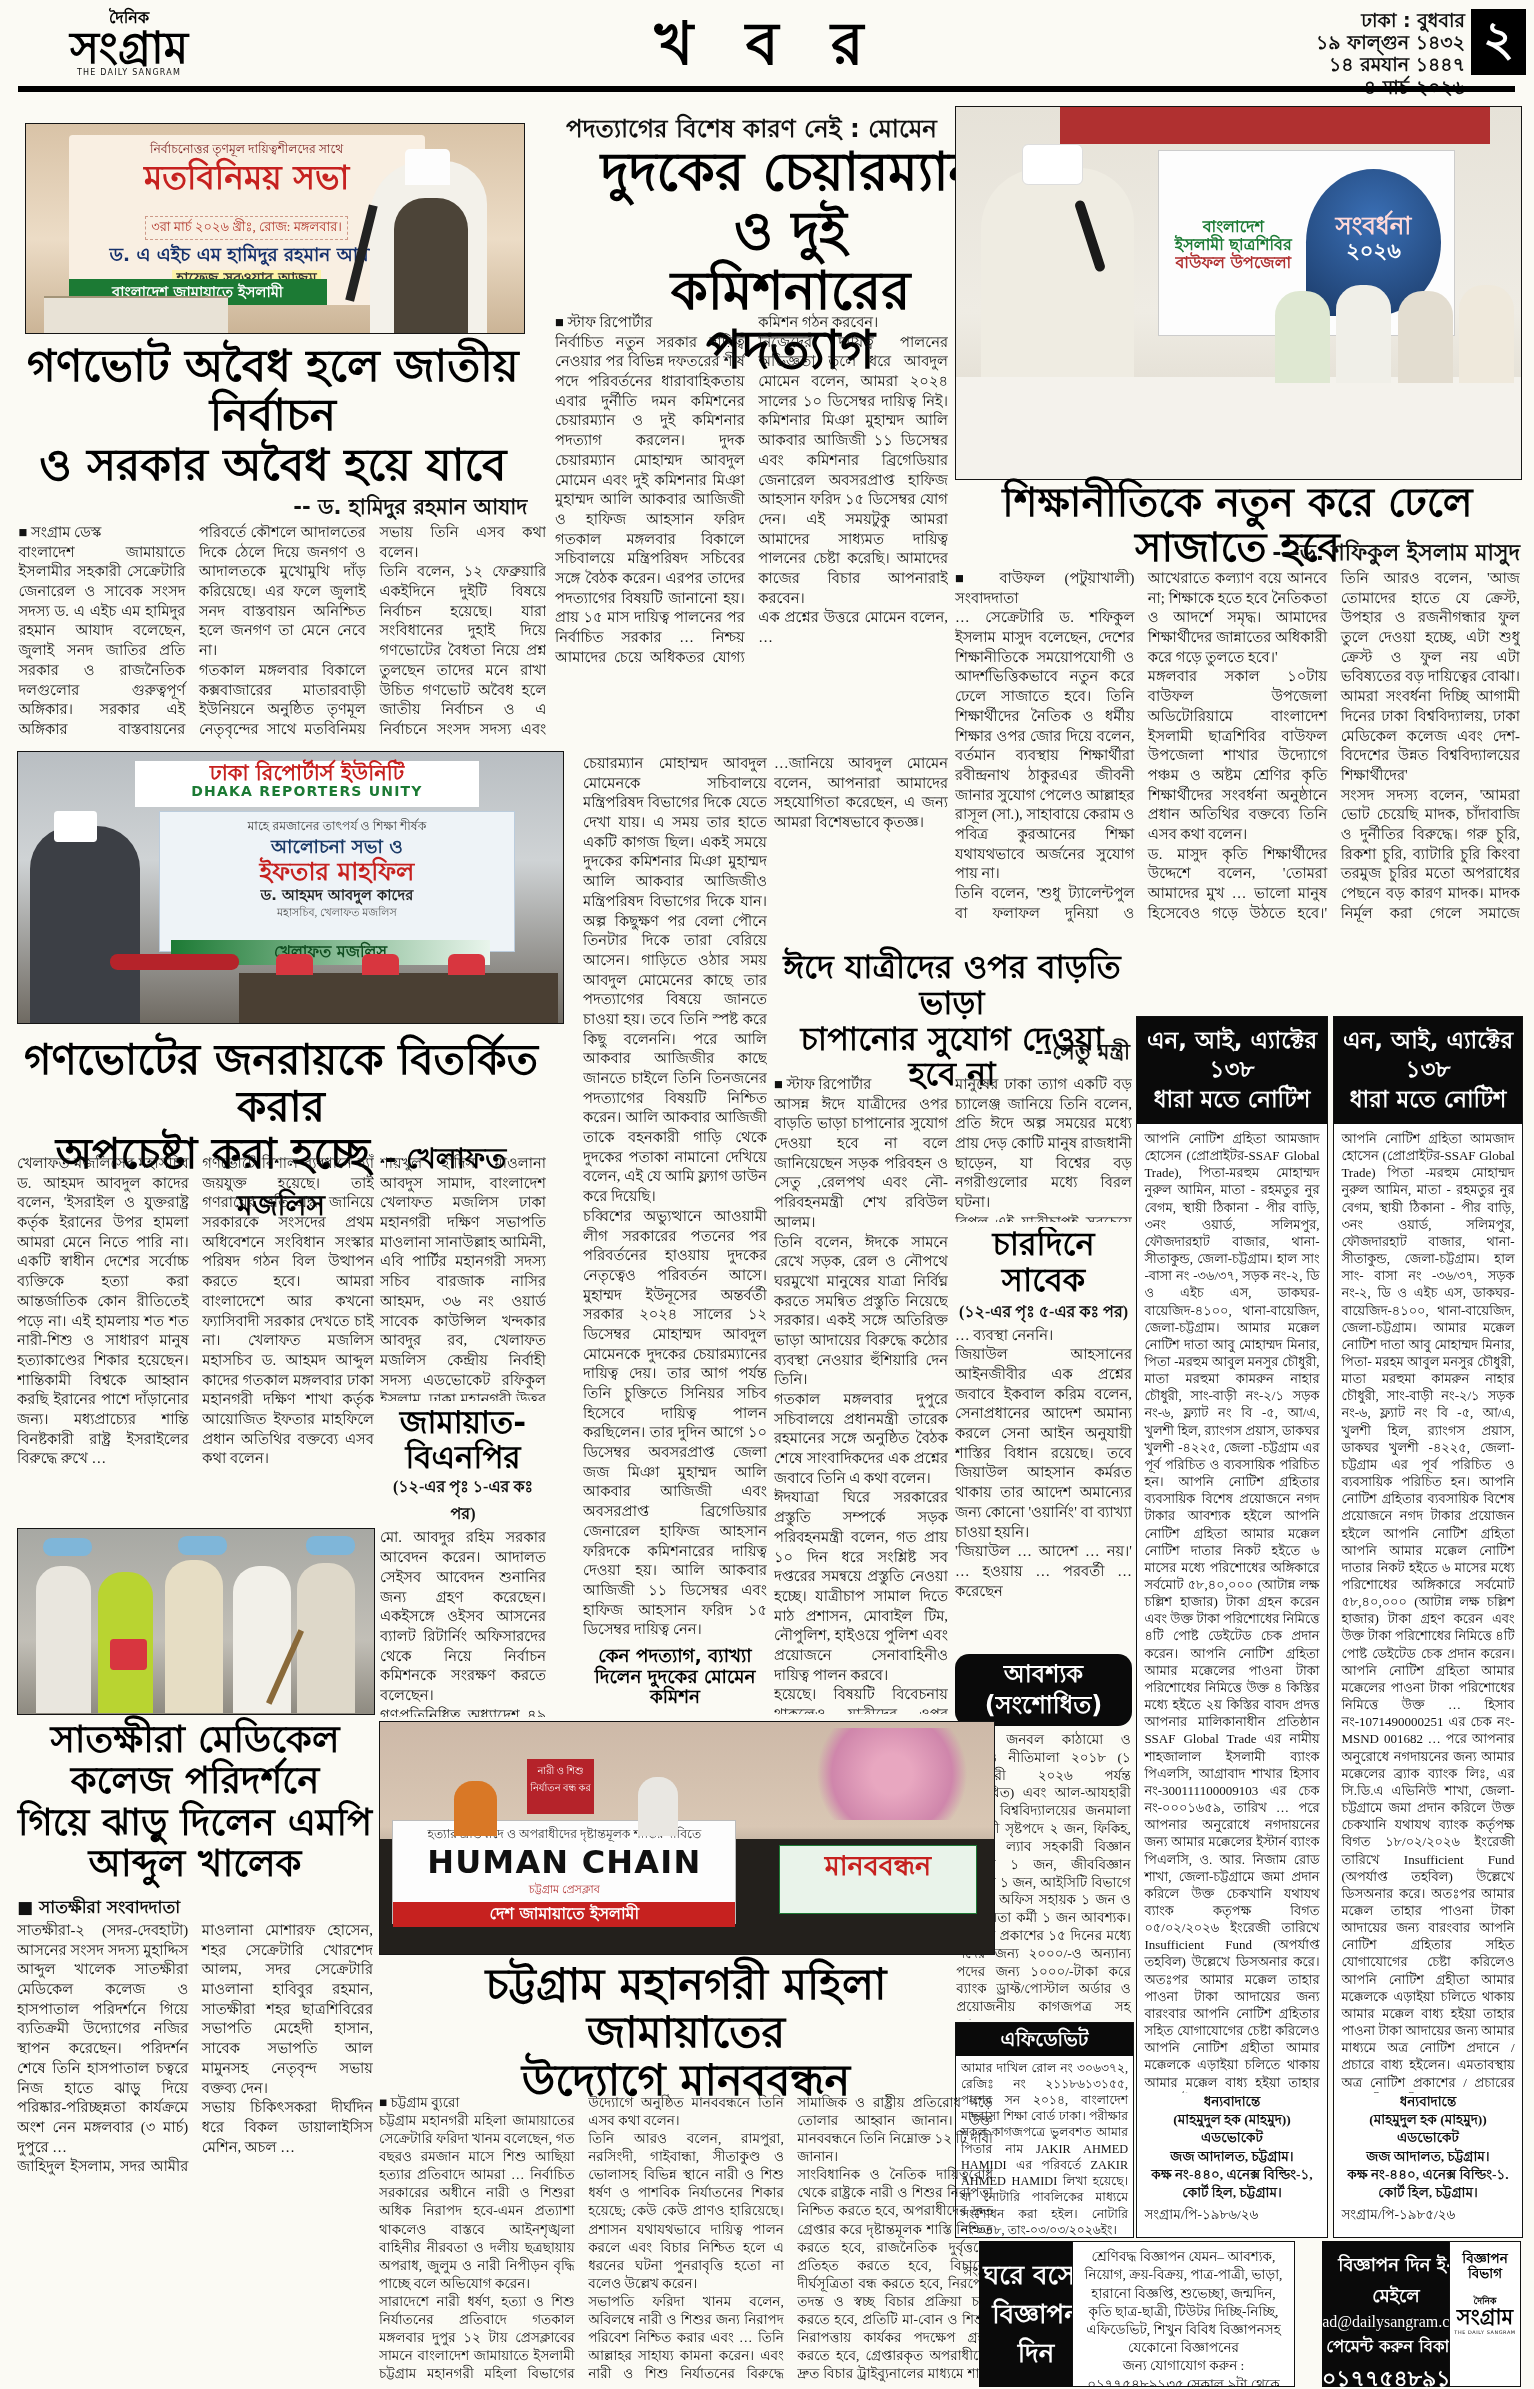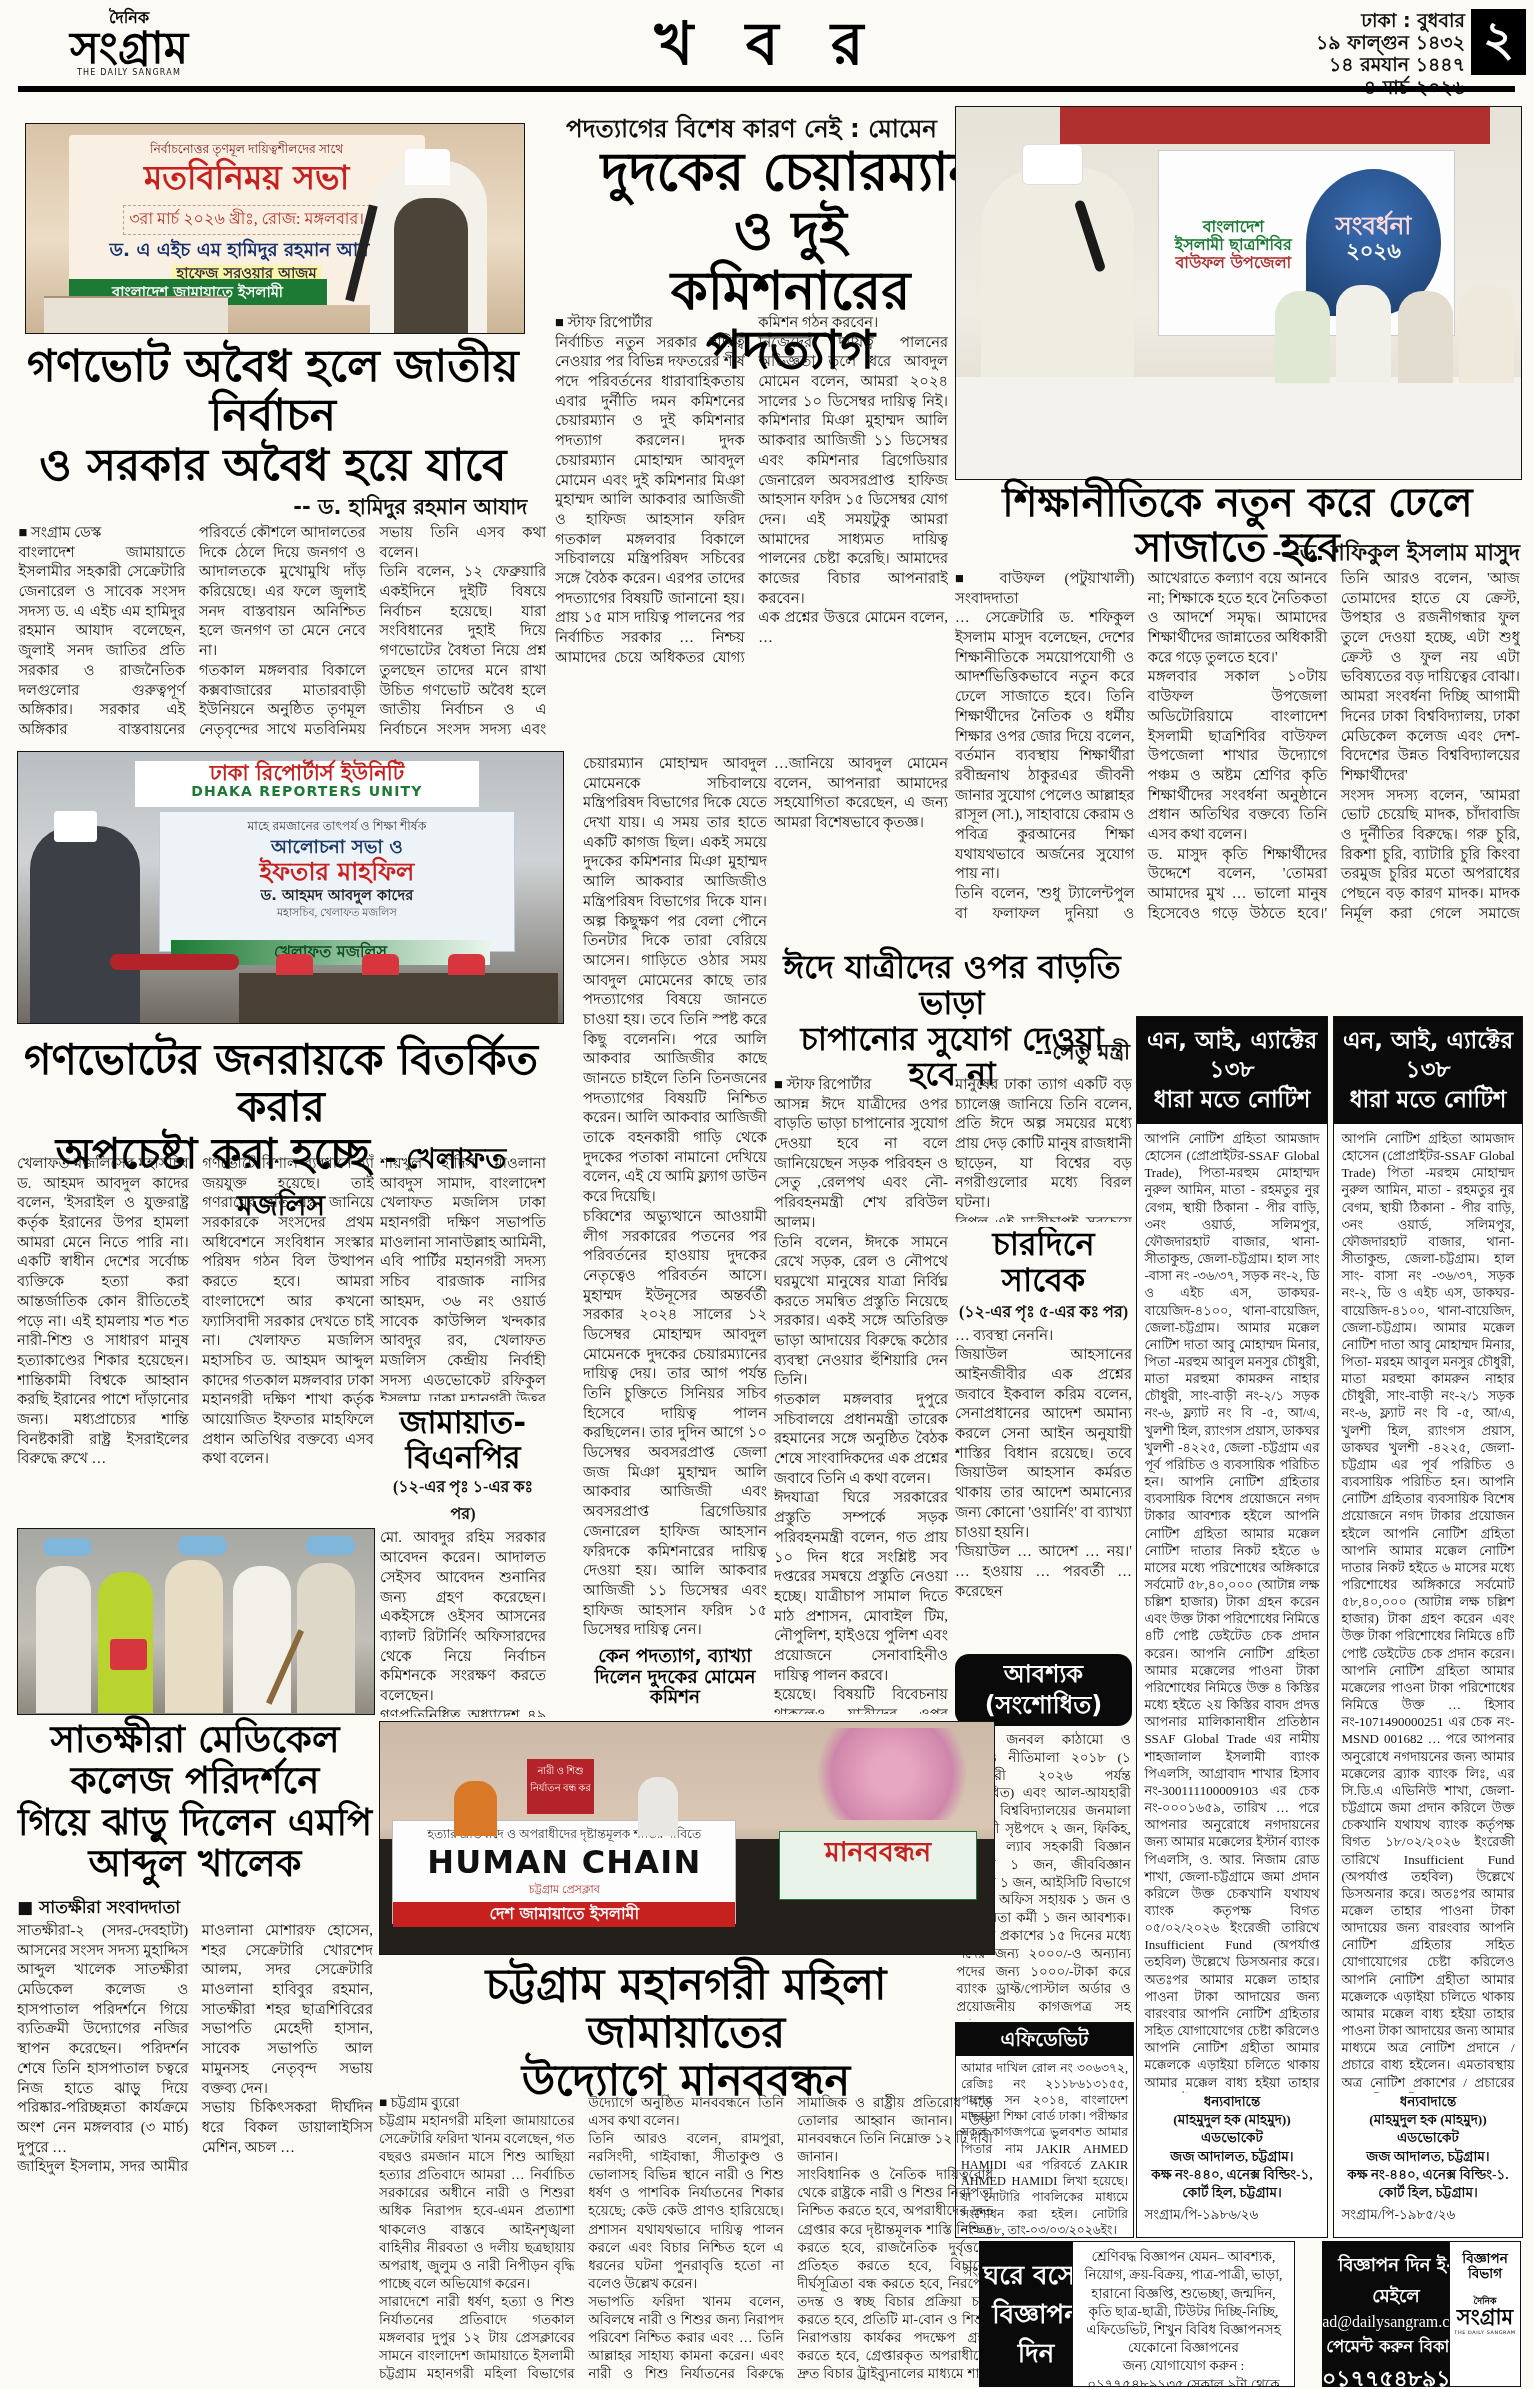--- a/index.html
+++ b/index.html
@@ -41,21 +41,21 @@
     <div>১৪ রমযান ১৪৪৭</div>
     <div>৪ মার্চ ২০২৬</div>
   </div>
   <div class="abs" style="left:1471px;top:8.6px;width:55px;height:66px;background:#000;color:#fff;display:flex;align-items:center;justify-content:center;font-size:48px;font-weight:700;font-family:'DejaVu Sans',sans-serif;">২</div>
   <div class="abs" style="left:18.4px;top:86px;width:1497px;height:5.5px;background:#000;"></div>
 
   <div class="abs photo" style="left:24.5px;top:123px;width:498px;height:209px;background:linear-gradient(180deg,#d9c3a7 0%,#ecdcc6 55%,#cbb496 100%);">
     <div class="abs" style="left:43px;top:11px;width:344px;height:160px;background:#f9efe2;border-radius:3.7px;padding:4.9px 6.1px;text-align:center;">
       <div style="font-size:12.3px;color:#7a1f1f;">নির্বাচনোত্তর তৃণমূল দায়িত্বশীলদের সাথে</div>
       <div class="hl" style="font-size:33px;color:#c6211f;">মতবিনিময় সভা</div>
-      <div style="font-size:16px;color:#b0352a;border:0.6px dashed #c98;display:inline-block;padding:0.6px 4.9px;margin-top:8px;text-align:right;">৩রা মার্চ ২০২৬ খ্রীঃ, রোজ: মঙ্গলবার।</div>
+      <div style="font-size:13px;color:#b0352a;border:0.6px dashed #c98;display:inline-block;padding:0.6px 4.9px;margin-top:19px;text-align:right;">৩রা মার্চ ২০২৬ খ্রীঃ, রোজ: মঙ্গলবার।</div>
       <div class="hl" style="font-size:18.4px;color:#15306b;margin-top:4.9px;">ড. এ এইচ এম হামিদুর রহমান আযাদ</div>
       <div class="hl" style="font-size:14.7px;color:#333;background:#fdf3a9;display:inline-block;padding:0 4.9px;margin-top:4.9px;">হাফেজ সরওয়ার আজম</div>
     </div>
     <div class="abs" style="left:43px;top:155px;width:258px;height:26px;background:#1c7a34;color:#fff;font-family:'DejaVu Sans',sans-serif;font-weight:700;font-size:14.7px;line-height:26px;text-align:center;">বাংলাদেশ জামায়াতে ইসলামী</div>
     <div class="abs" style="left:344px;top:37px;width:117px;height:172px;background:#f3f1ea;border-radius:55px 43px 0 0;"></div>
     <div class="abs" style="left:368px;top:74px;width:74px;height:135px;background:#4c4438;border-radius:31px 31px 0 0;"></div>
     <div class="abs" style="left:379px;top:24.5px;width:45px;height:36px;background:#fdfdfd;border-radius:4.9px 4.9px 0 0;"></div>
     <div class="abs" style="left:331px;top:80px;width:8.6px;height:98px;background:#222;transform:rotate(14deg);"></div>
     <div class="abs" style="left:18.4px;top:172px;width:184px;height:37px;background:#e8e2d6;border-top:2.5px solid #a39478;"></div>
   </div>
@@ -248,21 +248,21 @@
 
   <div class="abs photo" style="left:379px;top:1721px;width:614px;height:232px;background:linear-gradient(180deg,#cdb9a8 0%,#d9c7b4 45%,#3a352f 100%);">
     <div class="abs" style="left:423px;top:6.1px;width:178px;height:92px;background:radial-gradient(circle,#e8a7c0 20%,#cf86ab 60%,transparent 75%);"></div>
     <div class="abs" style="left:0px;top:117px;width:614px;height:115px;background:#23201c;"></div>
     <div class="abs" style="left:12.3px;top:98px;width:344px;height:104px;background:#fdfdfd;border:0.6px solid #bbb;text-align:center;padding-top:3.7px;box-sizing:border-box;">
       <div style="font-size:12.3px;color:#333;">হত্যার প্রতিবাদে ও অপরাধীদের দৃষ্টান্তমূলক শাস্তির দাবিতে</div>
       <div class="hl" style="font-size:32px;color:#111;letter-spacing:1.2px;">HUMAN CHAIN</div>
       <div style="font-size:11px;color:#b03030;">চট্টগ্রাম প্রেসক্লাব</div>
       <div style="margin-top:2.5px;background:#c6211f;color:#fff;font-family:'DejaVu Sans',sans-serif;font-weight:700;font-size:16px;line-height:24.5px;">দেশ জামায়াতে ইসলামী</div>
     </div>
-    <div class="abs" style="left:399px;top:109px;width:196px;height:67px;background:#e9f3ea;border:1.2px solid #1c7a34;text-align:center;">
+    <div class="abs" style="left:399px;top:123px;width:196px;height:67px;background:#e9f3ea;border:1.2px solid #1c7a34;text-align:center;">
       <div class="hl" style="font-size:27px;color:#c6211f;line-height:1.5;">মানববন্ধন</div>
     </div>
     <div class="abs" style="left:147px;top:37px;width:67px;height:55px;background:#b5232a;color:#fff;font-size:9.8px;text-align:center;padding:3.7px 2.5px;box-sizing:border-box;">নারী ও শিশু নির্যাতন বন্ধ কর</div>
     <div class="abs" style="left:74px;top:59px;width:43px;height:55px;background:#d97826;border-radius:18.4px 18.4px 0 0;"></div>
     <div class="abs" style="left:258px;top:55px;width:40px;height:59px;background:#e9e7e2;border-radius:18.4px 18.4px 0 0;"></div>
   </div>
 
   <div class="abs hl center" style="left:379px;top:1960px;width:614px;font-size:43px;">
     <div>চট্টগ্রাম মহানগরী মহিলা জামায়াতের</div>
     <div>উদ্যোগে মানববন্ধন</div>

